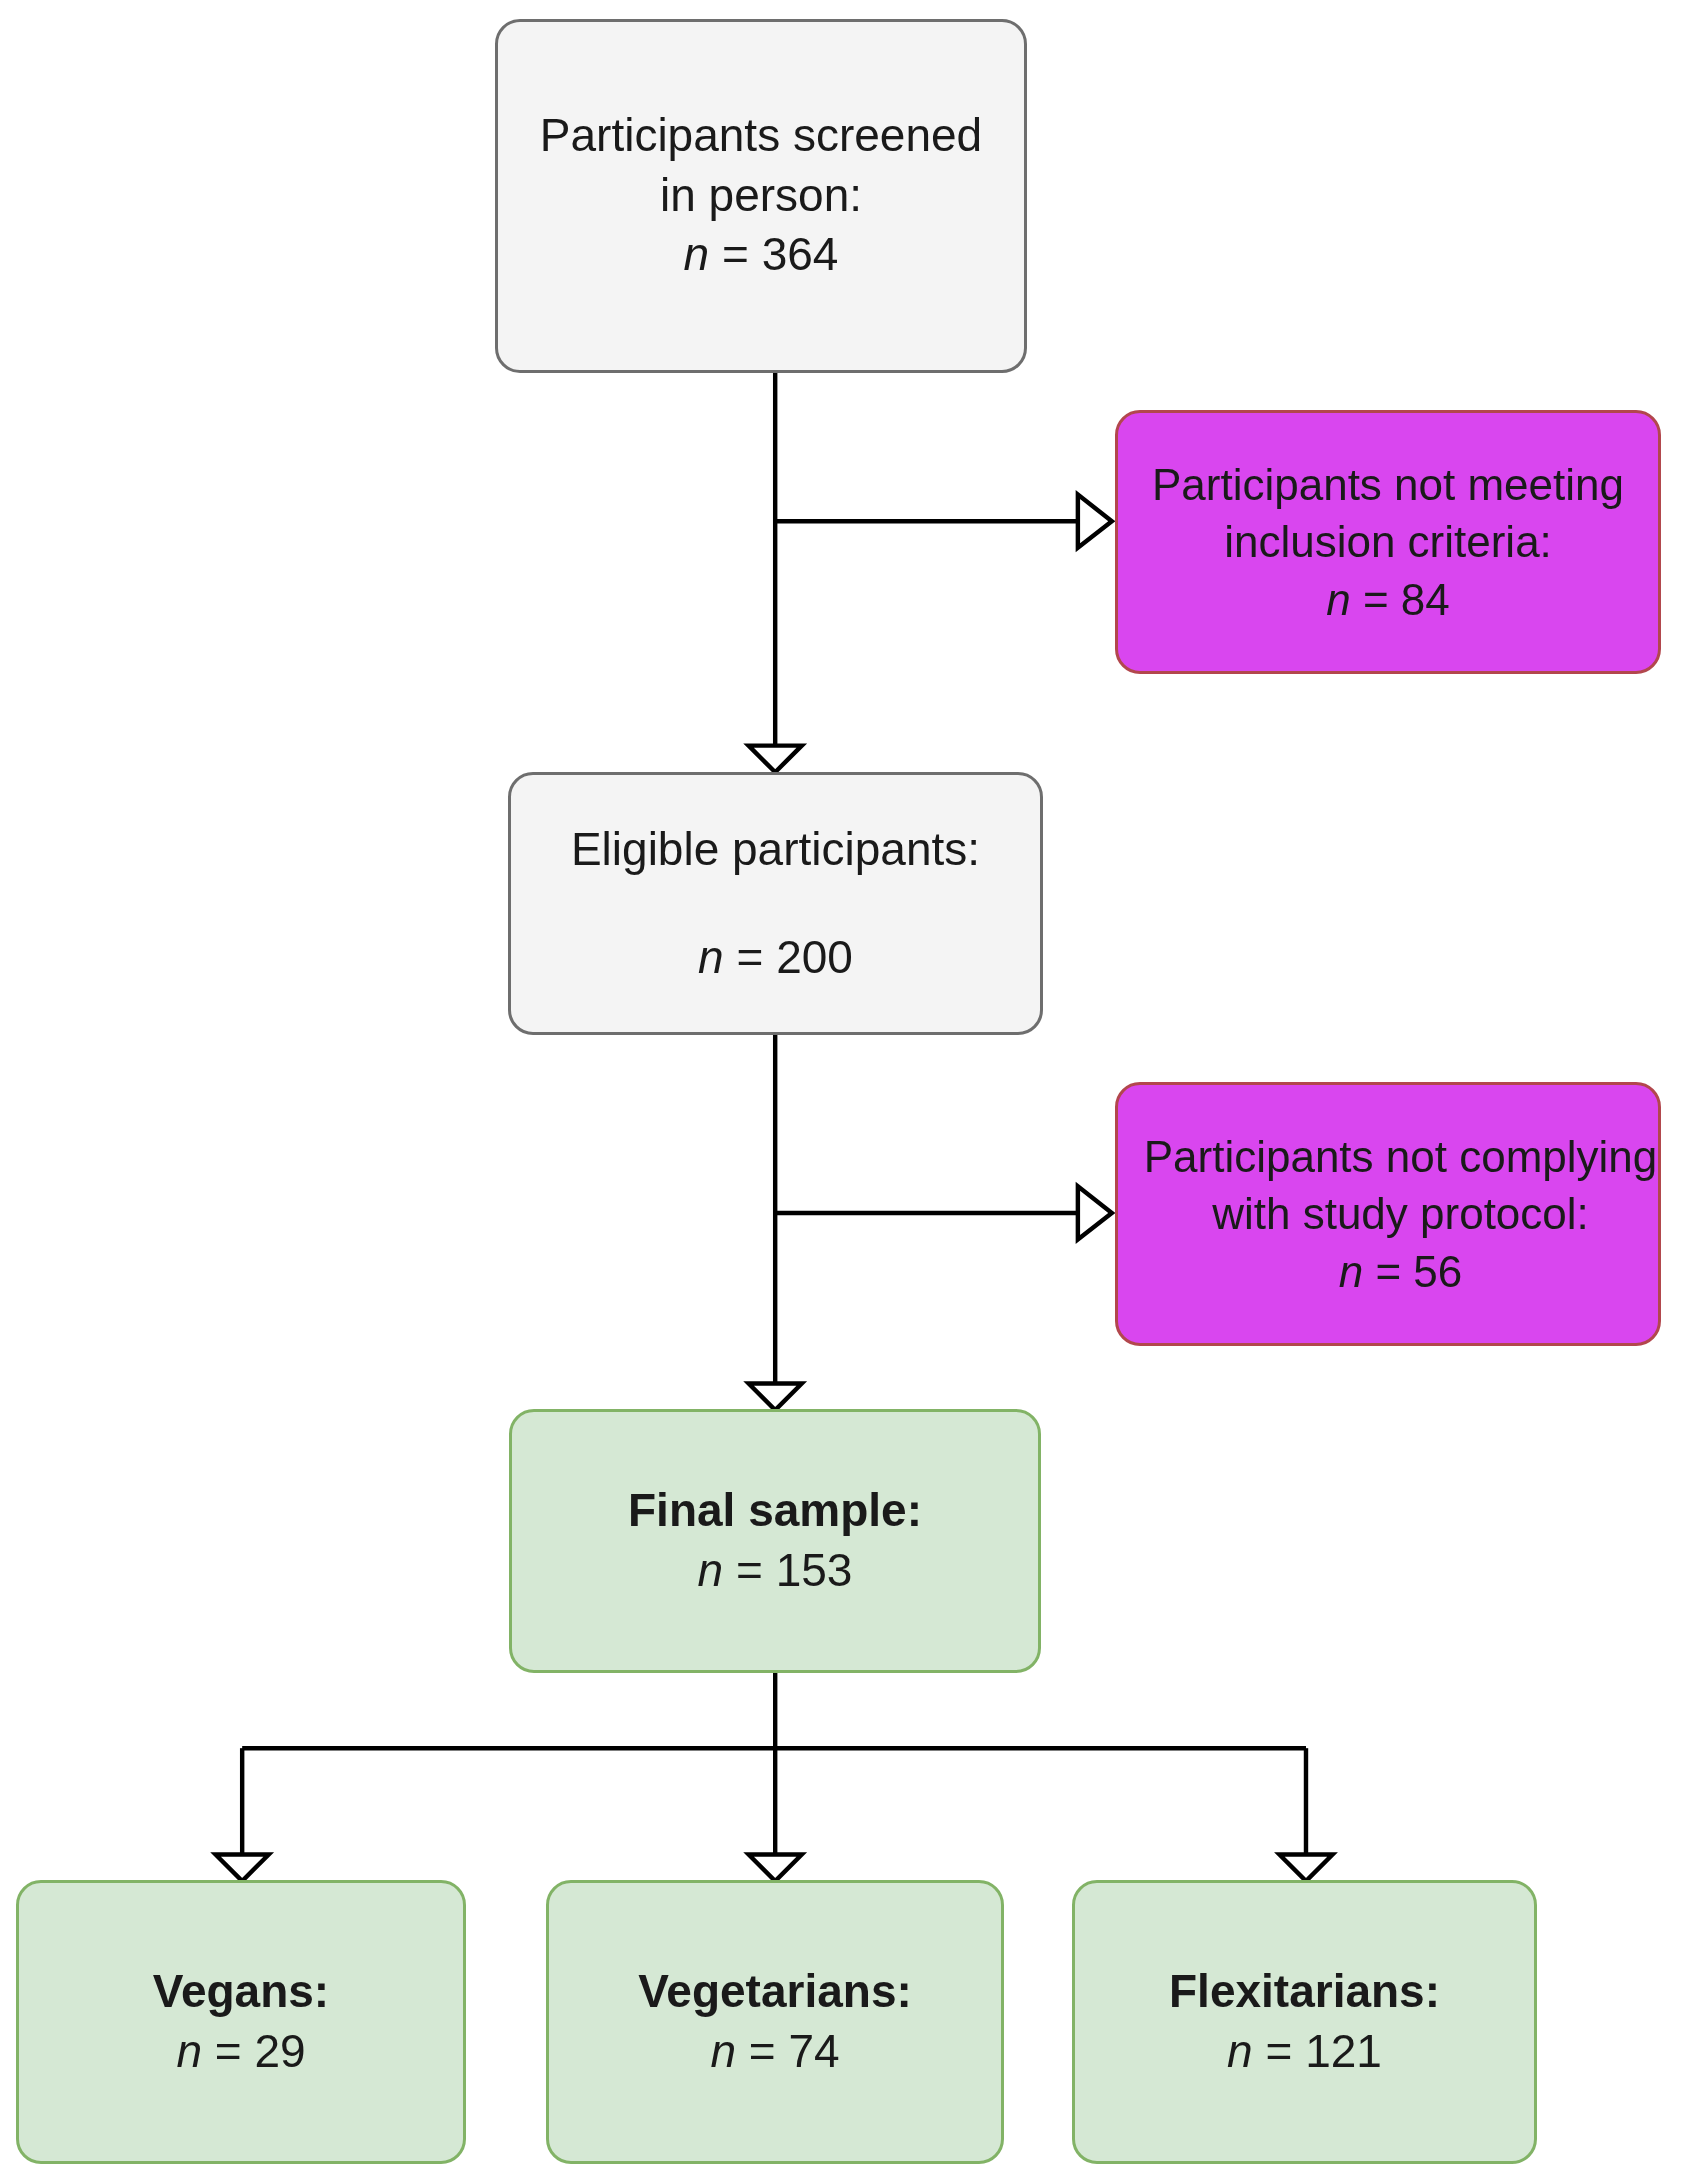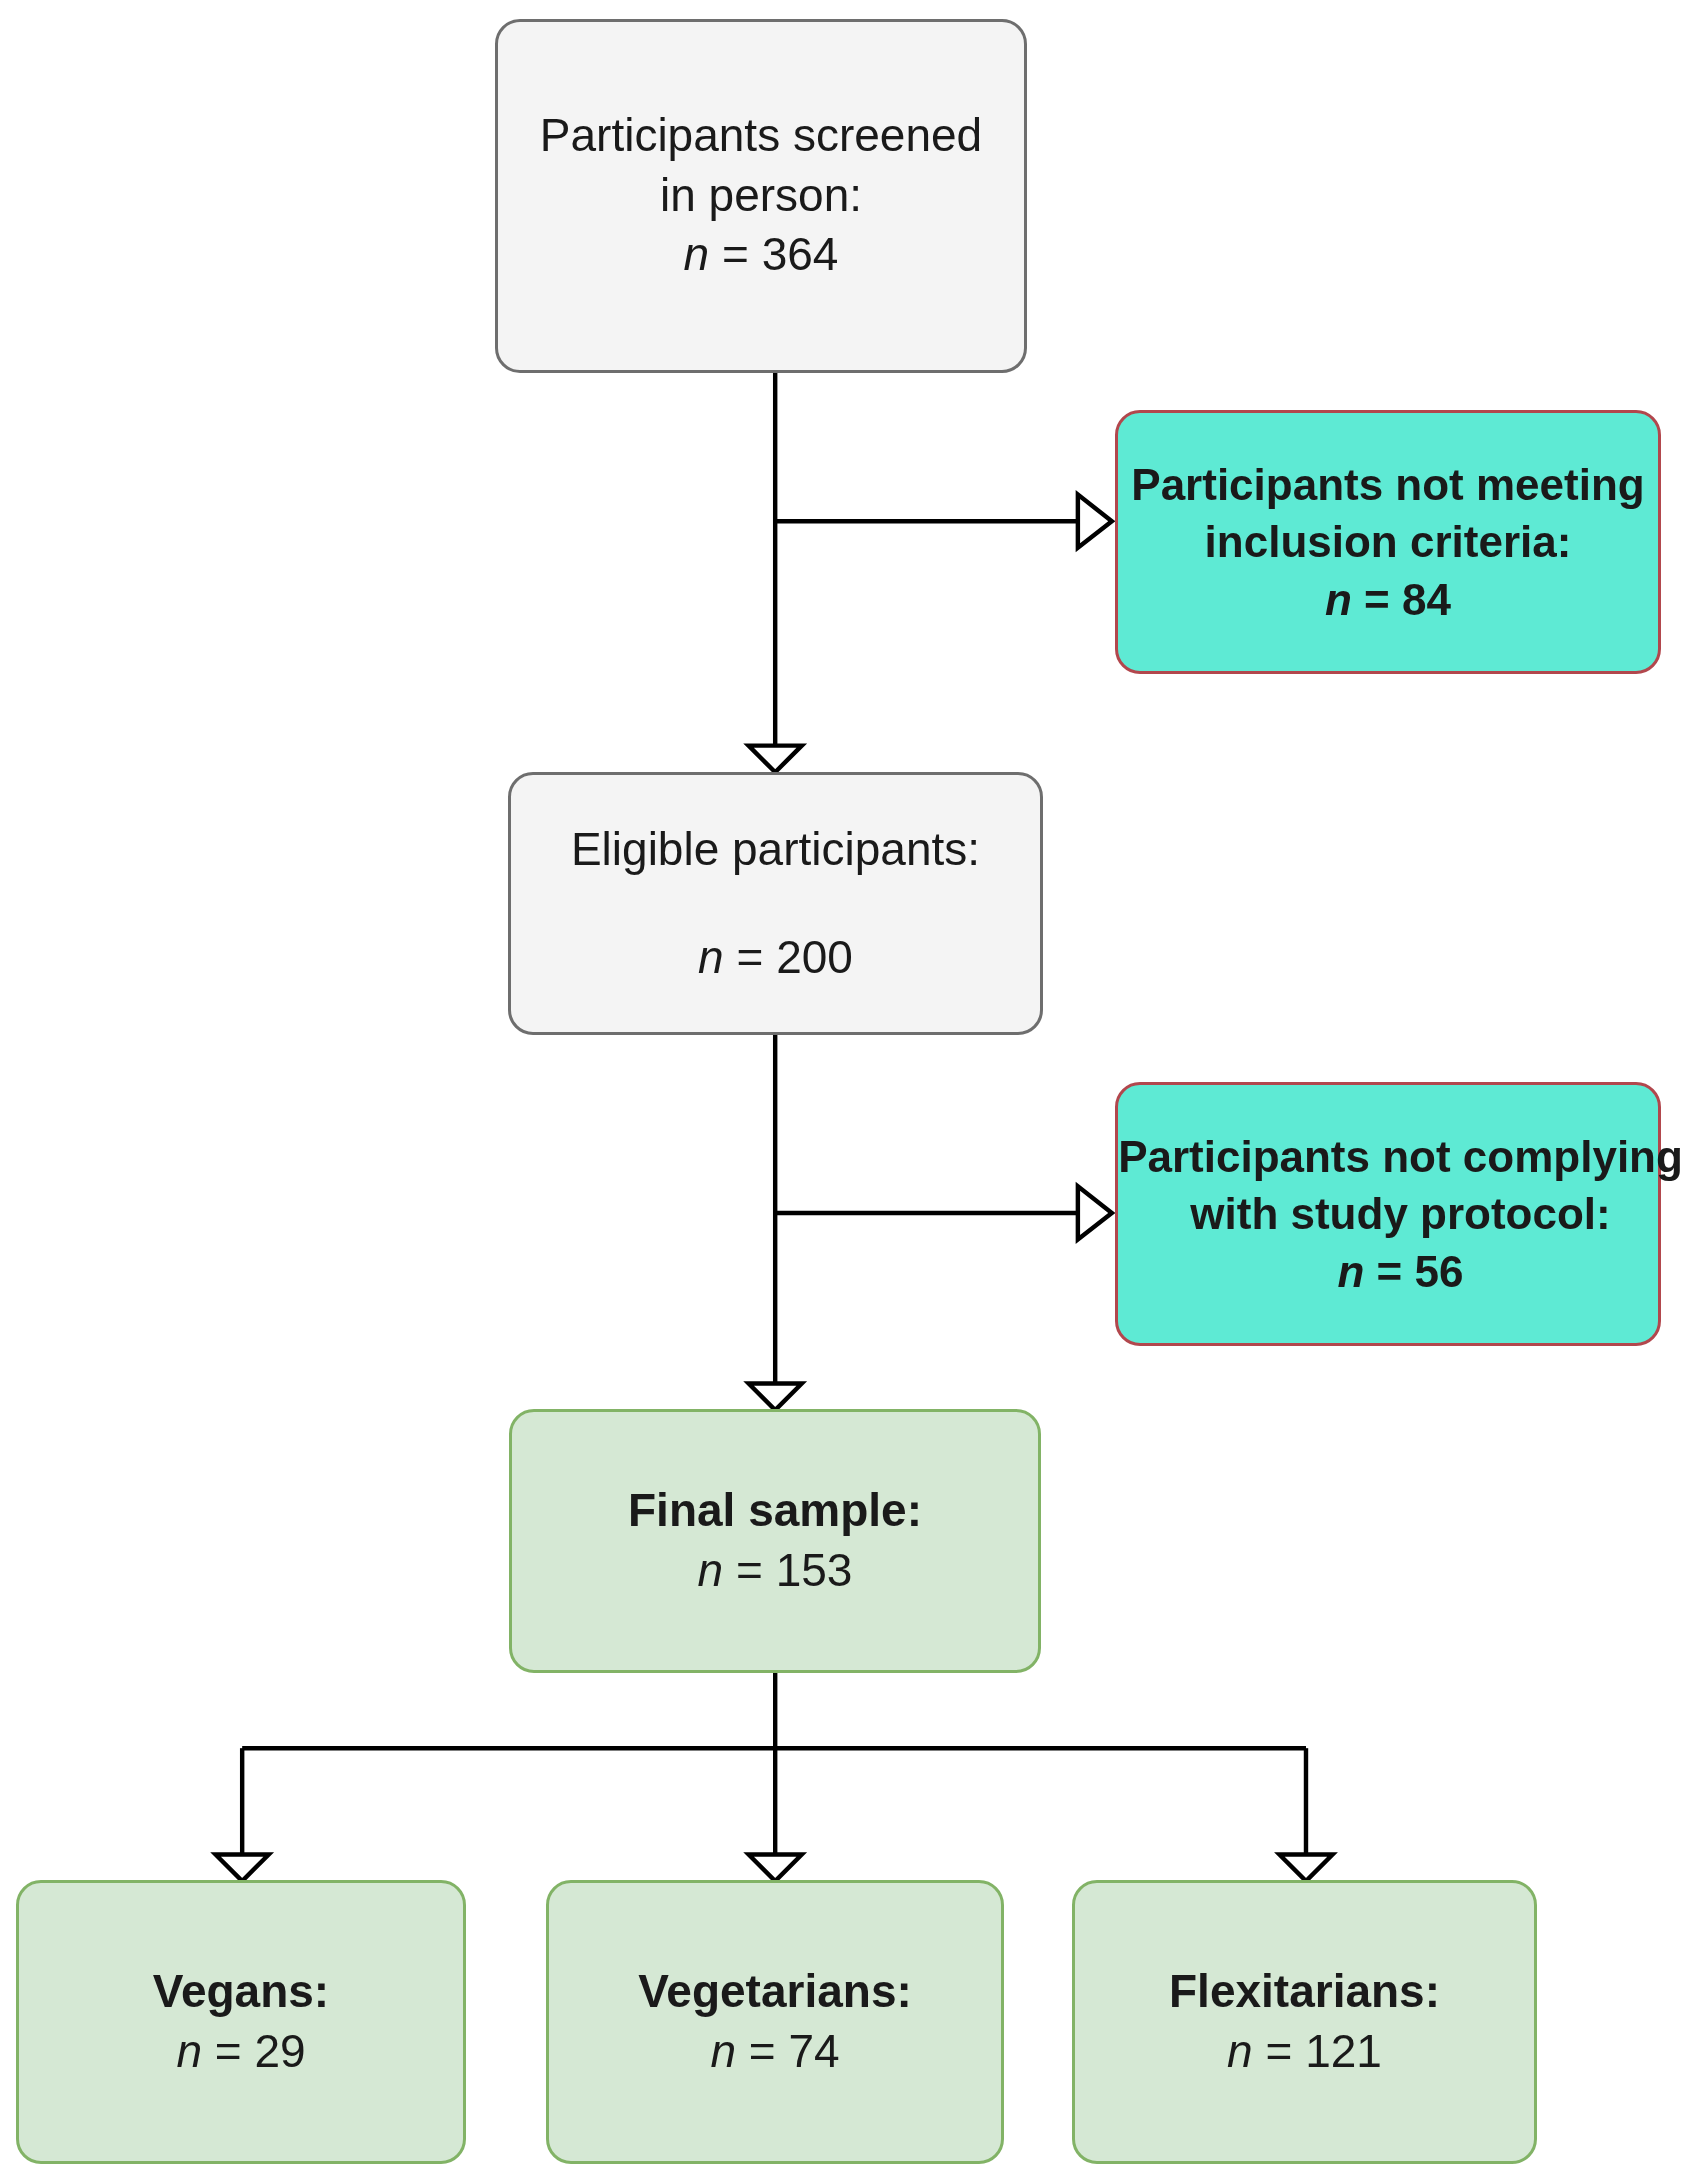--- a/index.html
+++ b/index.html
@@ -5,21 +5,21 @@
   html,body{margin:0;padding:0;background:#ffffff;}
   body{width:1684px;height:2183px;position:relative;overflow:hidden;
        font-family:"Liberation Sans","DejaVu Sans",sans-serif;}
   #stage{position:absolute;left:0;top:0;width:1684px;height:1576px;}
   svg.edges{position:absolute;left:0;top:0;width:1684px;height:2183px;overflow:visible;}
   .node{position:absolute;box-sizing:border-box;display:flex;flex-direction:column;
         align-items:center;justify-content:center;text-align:center;
         border-radius:25px;line-height:1.30;color:#1a1a1a;}
   .node .ln{display:block;white-space:nowrap;}
   .node.gray{background:#f4f4f4;border:3px solid #6e6e6e;font-size:46px;}
-  .node.red{background:#5eead4;border:3.7px solid #b2474d;font-size:44px;font-weight:bold;}
+  .node.red{background:#d946ef;border:3.7px solid #b2474d;font-size:44px;}
   .node.green{background:#d5e8d4;border:3.7px solid #82b366;font-size:46px;}
   .title-strong{font-weight:bold;}
   .ln em{font-style:italic;}
 </style>
 </head>
 <body>
 
 <div id="stage">
 
   <svg class="edges" viewBox="0 0 2281 2957" width="1684" height="2183" aria-hidden="true">

